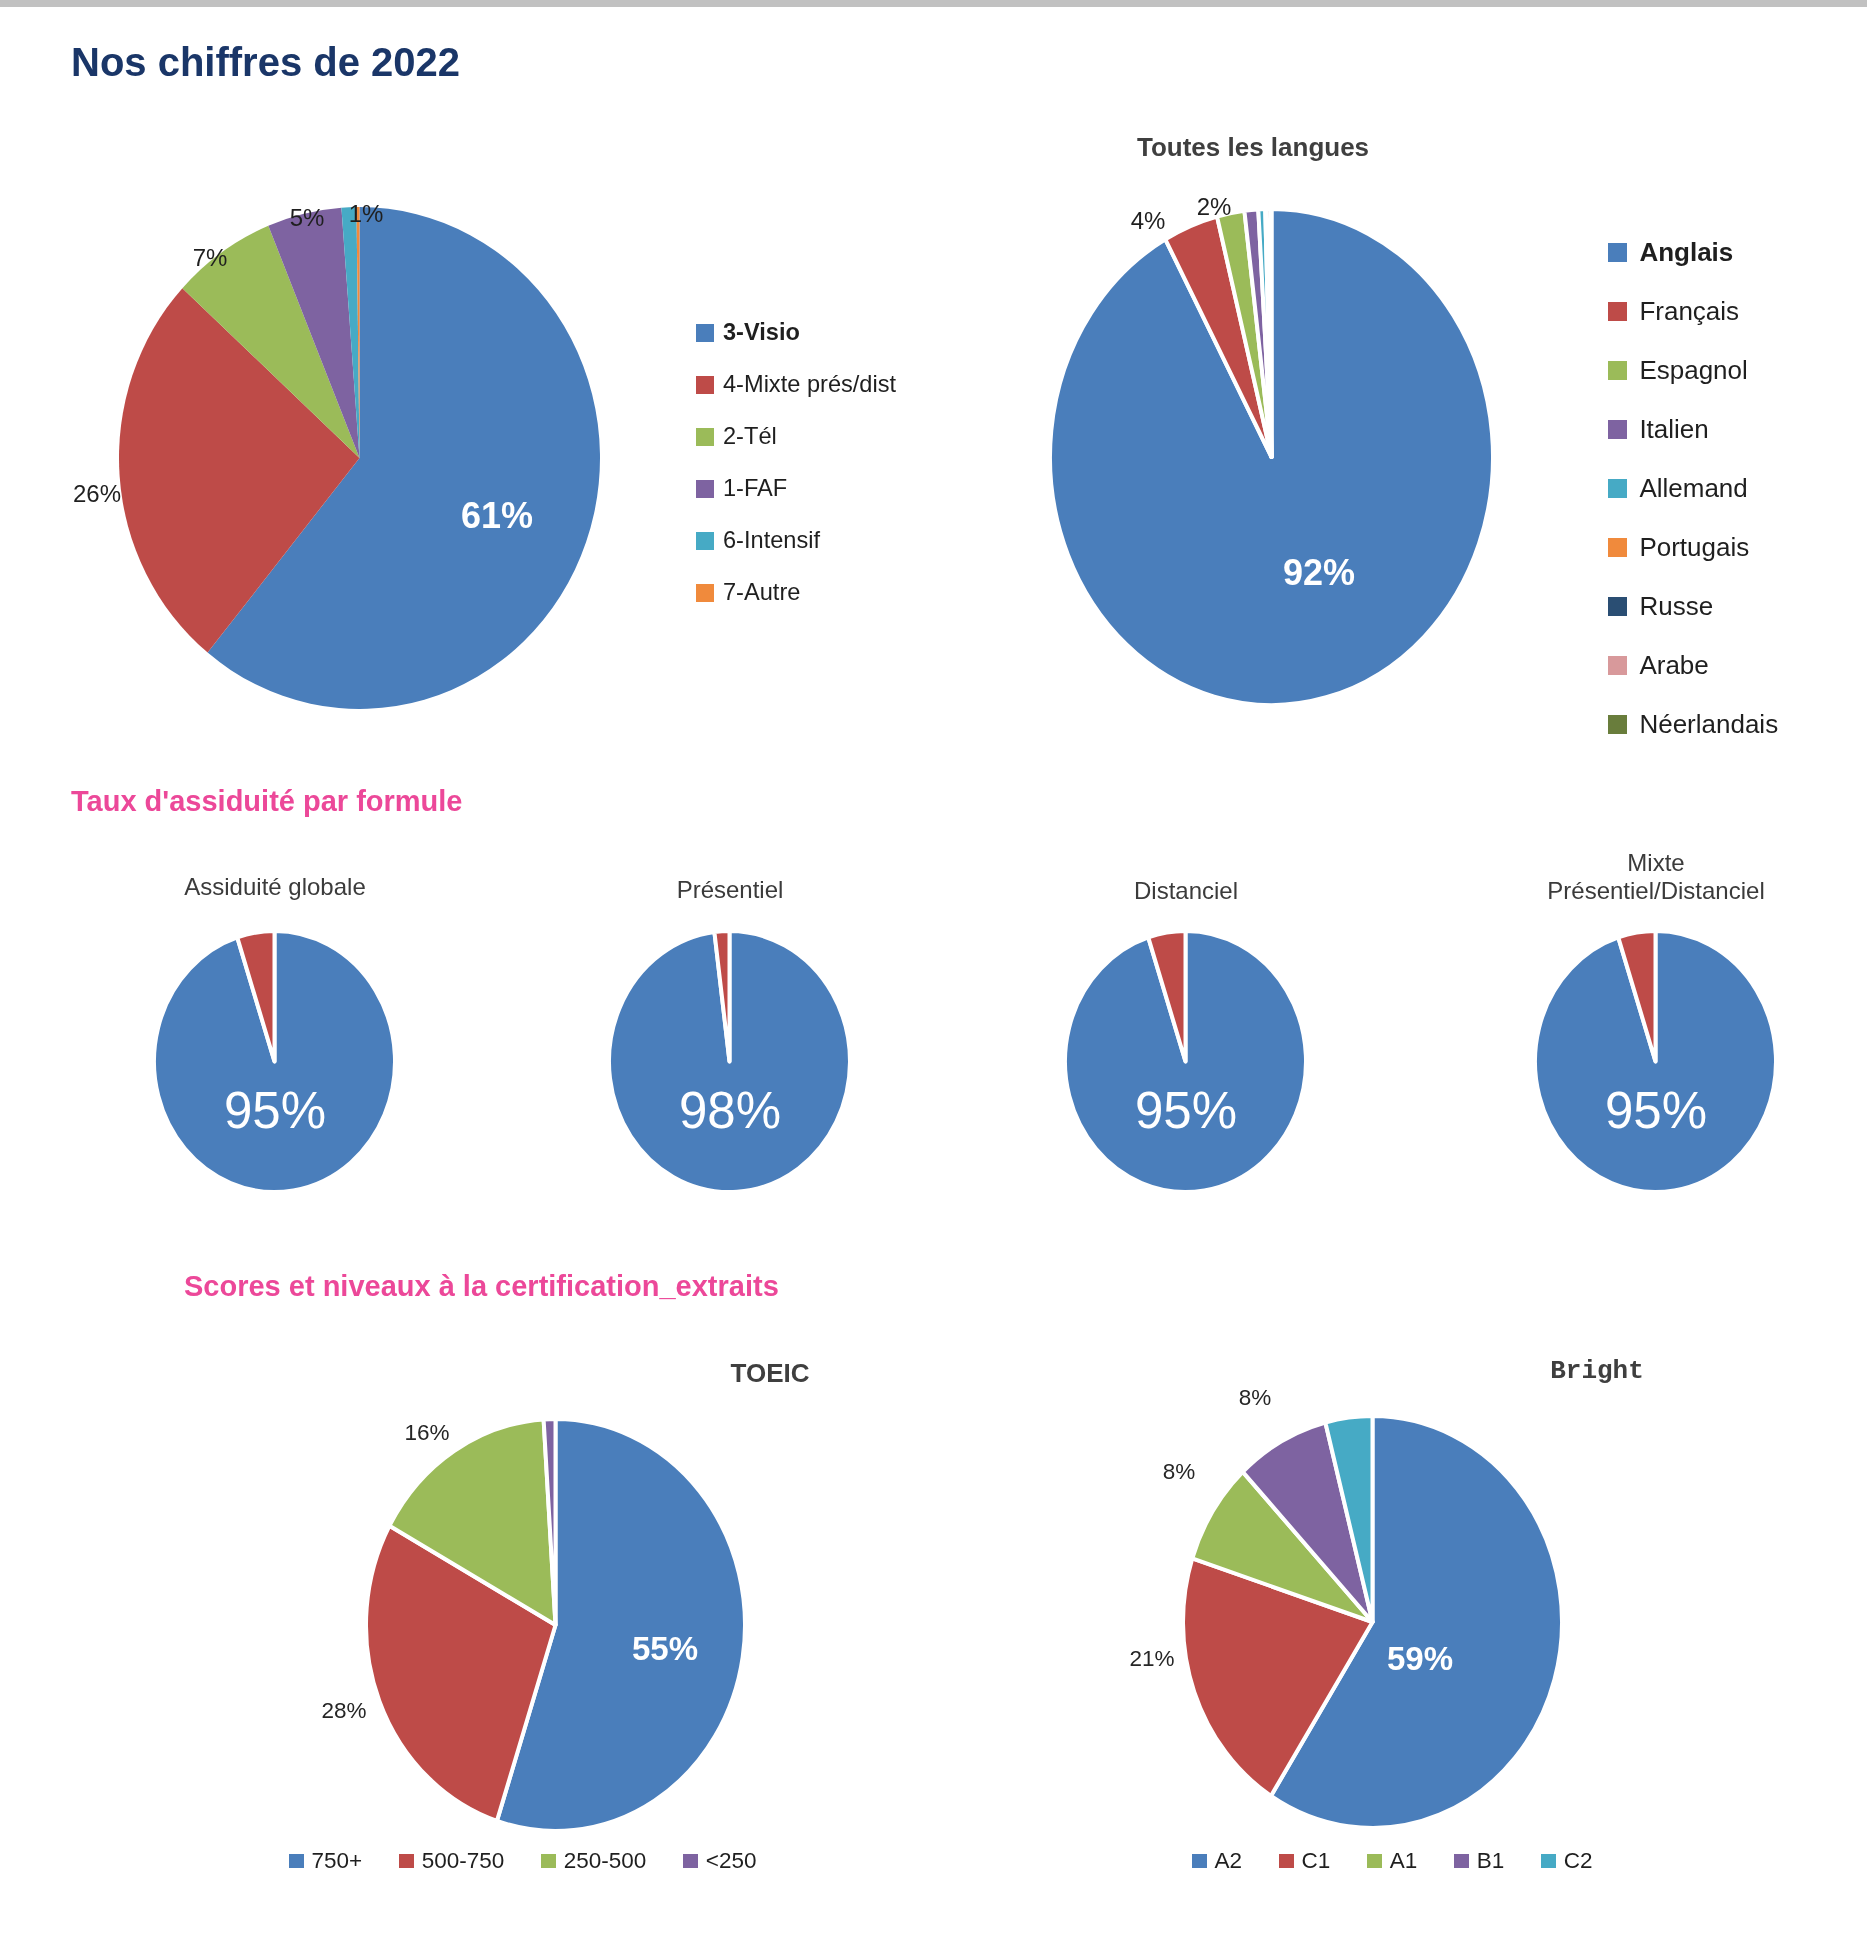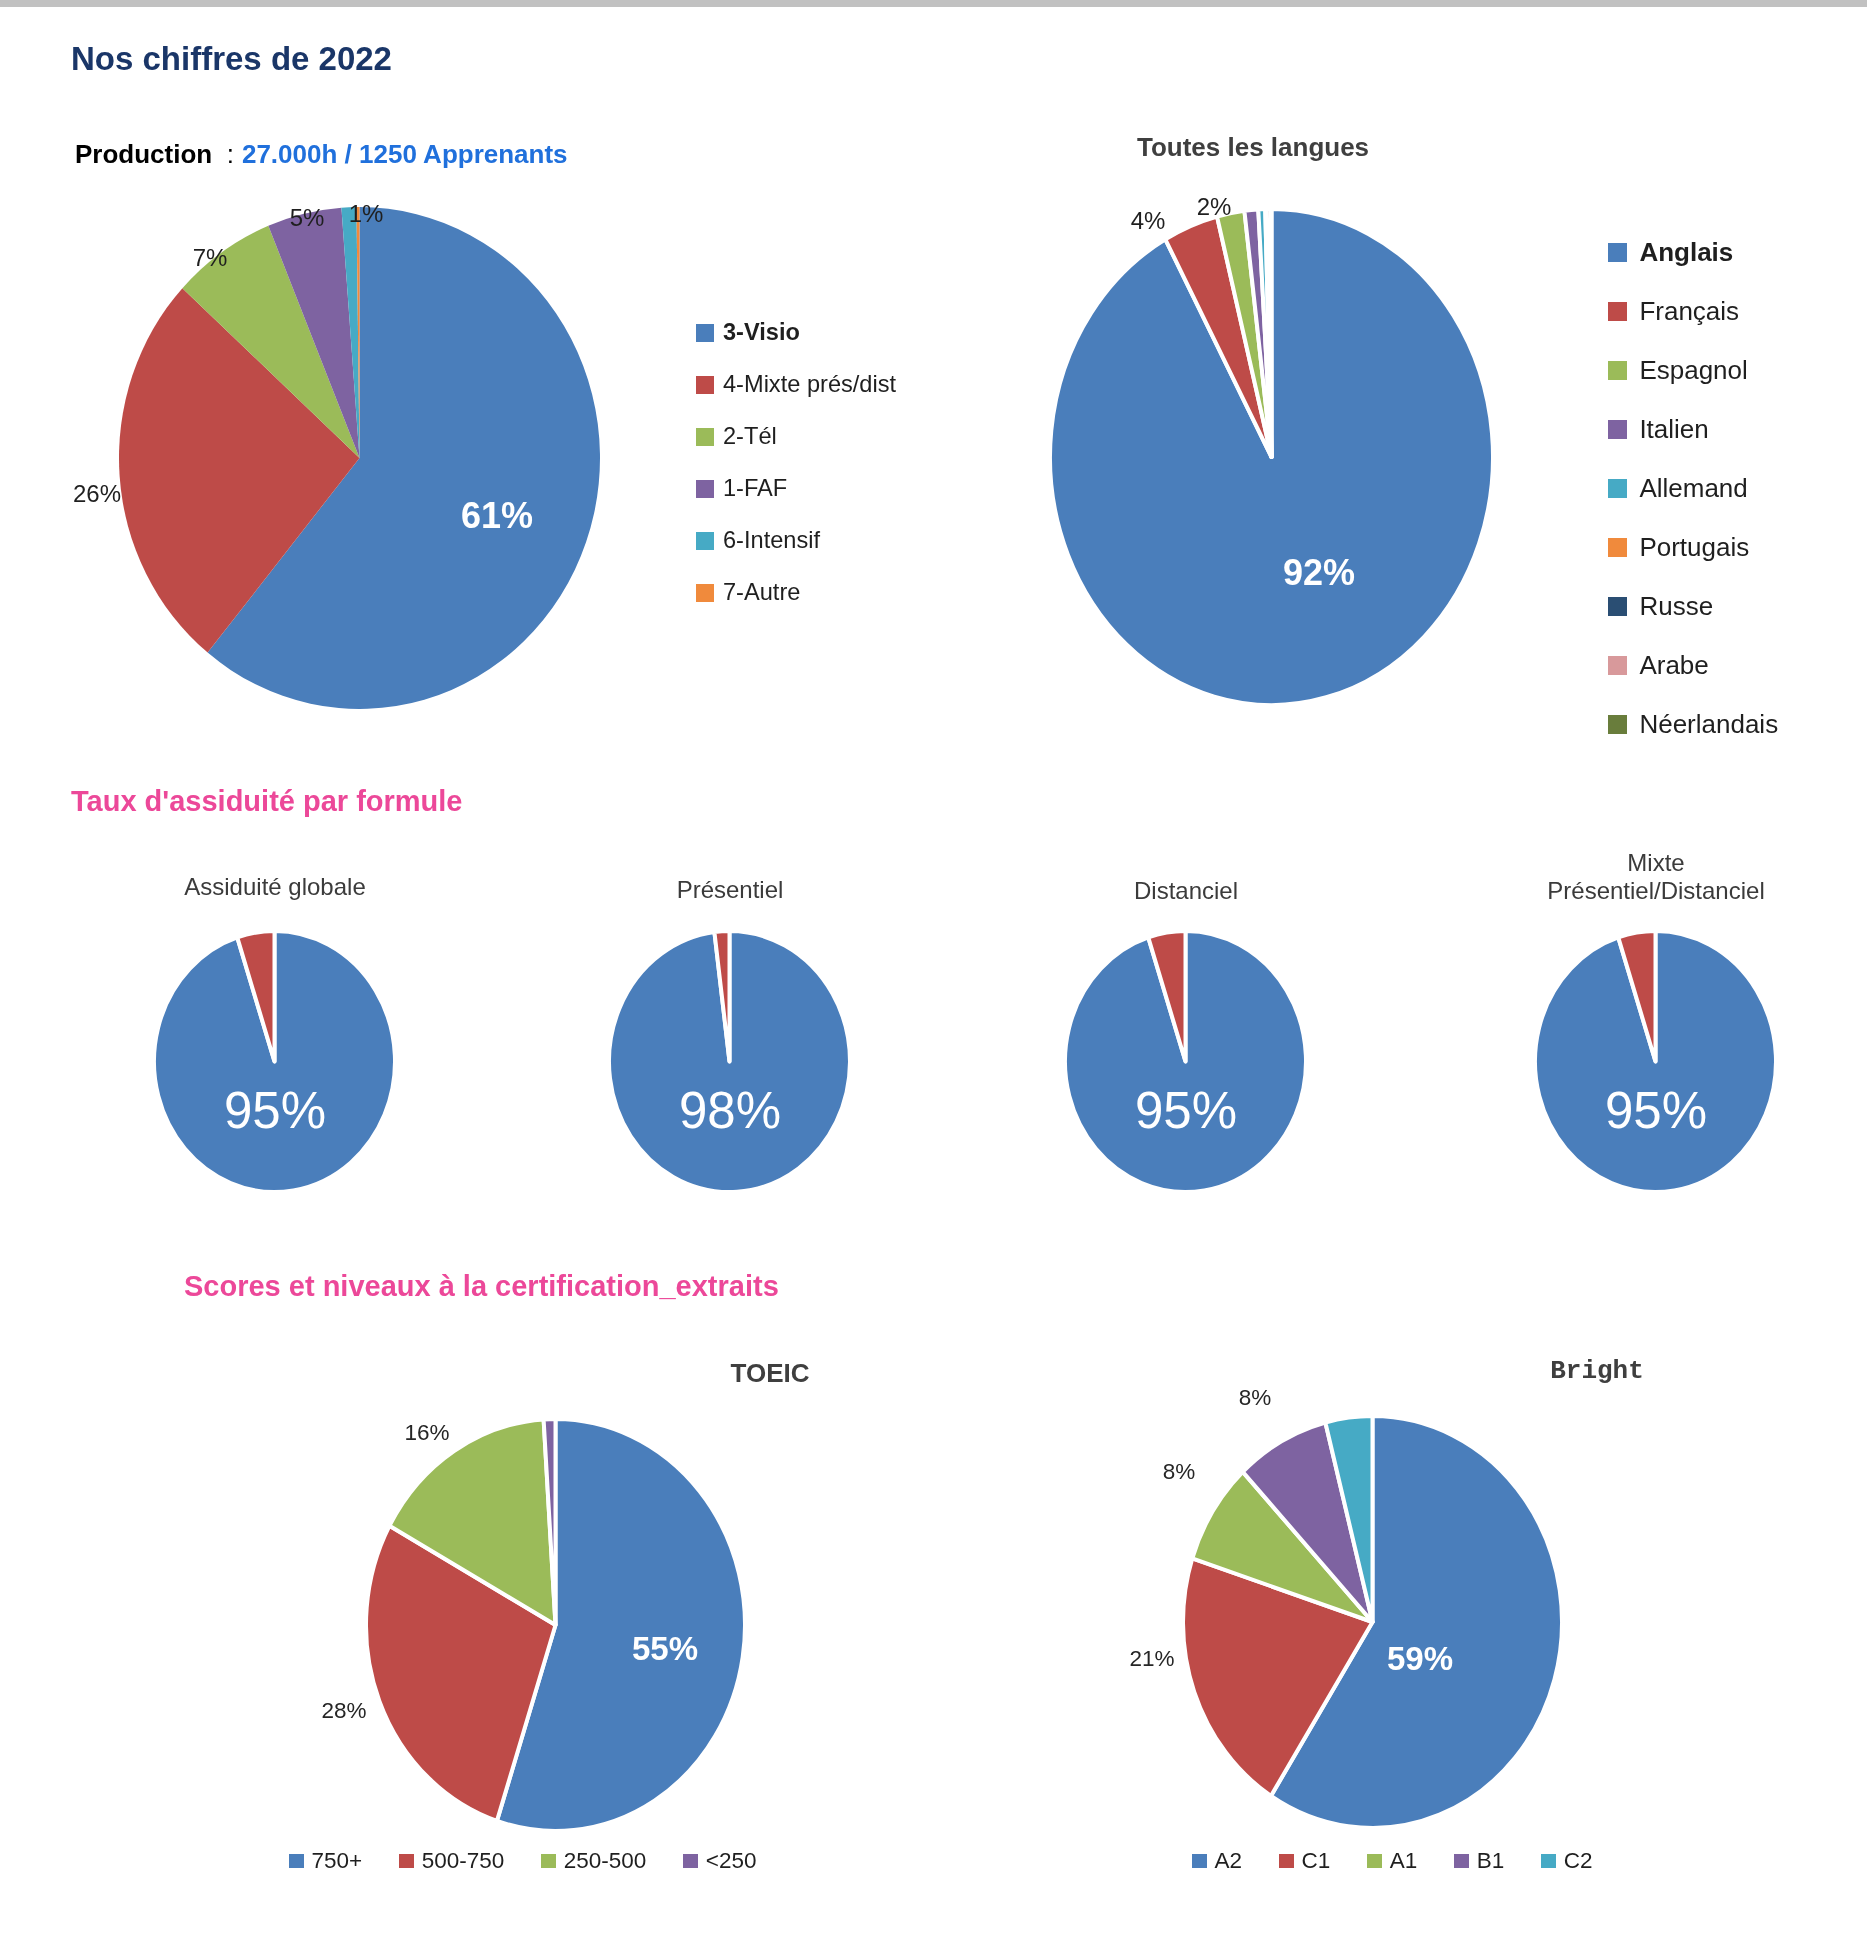--- a/index.html
+++ b/index.html
@@ -1,21 +1,21 @@
 <!DOCTYPE html>
 <html style="font-size:9px"><head>
 <meta charset="utf-8">
 <style>
   html,body{margin:0;padding:0;background:#fff;}
   #page{position:relative;width:1868px;height:1955px;background:#FFFFFF;
         font-family:"Liberation Sans",sans-serif;overflow:hidden;}
   .topbar{position:absolute;left:0;top:0;width:1868px;height:7.3px;background:#C1C1C1;}
   .abs{position:absolute;}
   .ctr{transform:translate(-50%,-50%);}
-  .main-title{font-size:33px;font-weight:bold;color:#1A3668;white-space:nowrap;text-align:center;}
+  .main-title{font-size:40px;font-weight:bold;color:#1A3668;white-space:nowrap;text-align:center;}
   .section-title{font-size:29px;font-weight:bold;color:#ec4899;white-space:nowrap;}
   .prod-line{font-size:26px;color:#111;white-space:nowrap;}
   .prod-label{font-weight:bold;color:#000;}
   .prod-colon{margin:0 7.9px 0 14.6px;color:#000;}
   .prod-value{font-weight:bold;color:#2070DC;}
   .chart-title{font-size:26px;font-weight:bold;color:#3F3F3F;white-space:nowrap;}
   .pie-subtitle{font-size:24px;color:#3B3B3B;text-align:center;white-space:pre-line;}
   .pie{position:absolute;display:block;}
   .pct{position:absolute;transform:translate(-50%,-50%);font-size:24px;color:#1F1F1F;white-space:nowrap;}
   .pct-sm{font-size:22.5px;color:#262626;}
@@ -35,23 +35,20 @@
   .lgh .swatch{width:14.6px;height:14.6px;margin-right:7.9px;}
 </style>
 </head>
 <body>
 
 <div id="page">
   <div class="topbar"></div>
 
   <div class="abs main-title" style="left:71px;top:40px;">Nos chiffres de 2022</div>
 
-  <div class="abs prod-line" style="left:75px;top:139px;">
-    <span class="prod-label">Production</span><span class="prod-colon">:</span><span class="prod-value">27.000h / 1250 Apprenants</span>
-  </div>
 
   <svg class="pie" style="left:119px;top:207px;width:481px;height:502px;" viewBox="-100 -100 200 200" preserveAspectRatio="none">
       <path d="M0,0 L6.123233995736766e-15,-100 A100,100 0 1 1 -63.1510825214038,77.53670599383783 Z" fill="#4A7EBB"></path>
       <path d="M0,0 L-63.1510825214038,77.53670599383783 A100,100 0 0 1 -73.63941275748266,-67.65527982894682 Z" fill="#BE4B48"></path>
       <path d="M0,0 L-73.63941275748266,-67.65527982894682 A100,100 0 0 1 -37.905967788526404,-92.53722281339115 Z" fill="#9BBB59"></path>
       <path d="M0,0 L-37.905967788526404,-92.53722281339115 A100,100 0 0 1 -7.517673679160778,-99.71702253102855 Z" fill="#7E63A1"></path>
       <path d="M0,0 L-7.517673679160778,-99.71702253102855 A100,100 0 0 1 -1.2540959283739948,-99.99213590779244 Z" fill="#46AAC5"></path>
       <path d="M0,0 L-1.2540959283739948,-99.99213590779244 A100,100 0 0 1 7.044813998280223e-14,-100 Z" fill="#F08A3C"></path>
     </svg>
   <div class="pct" style="left:307px;top:218px;">5%</div>

